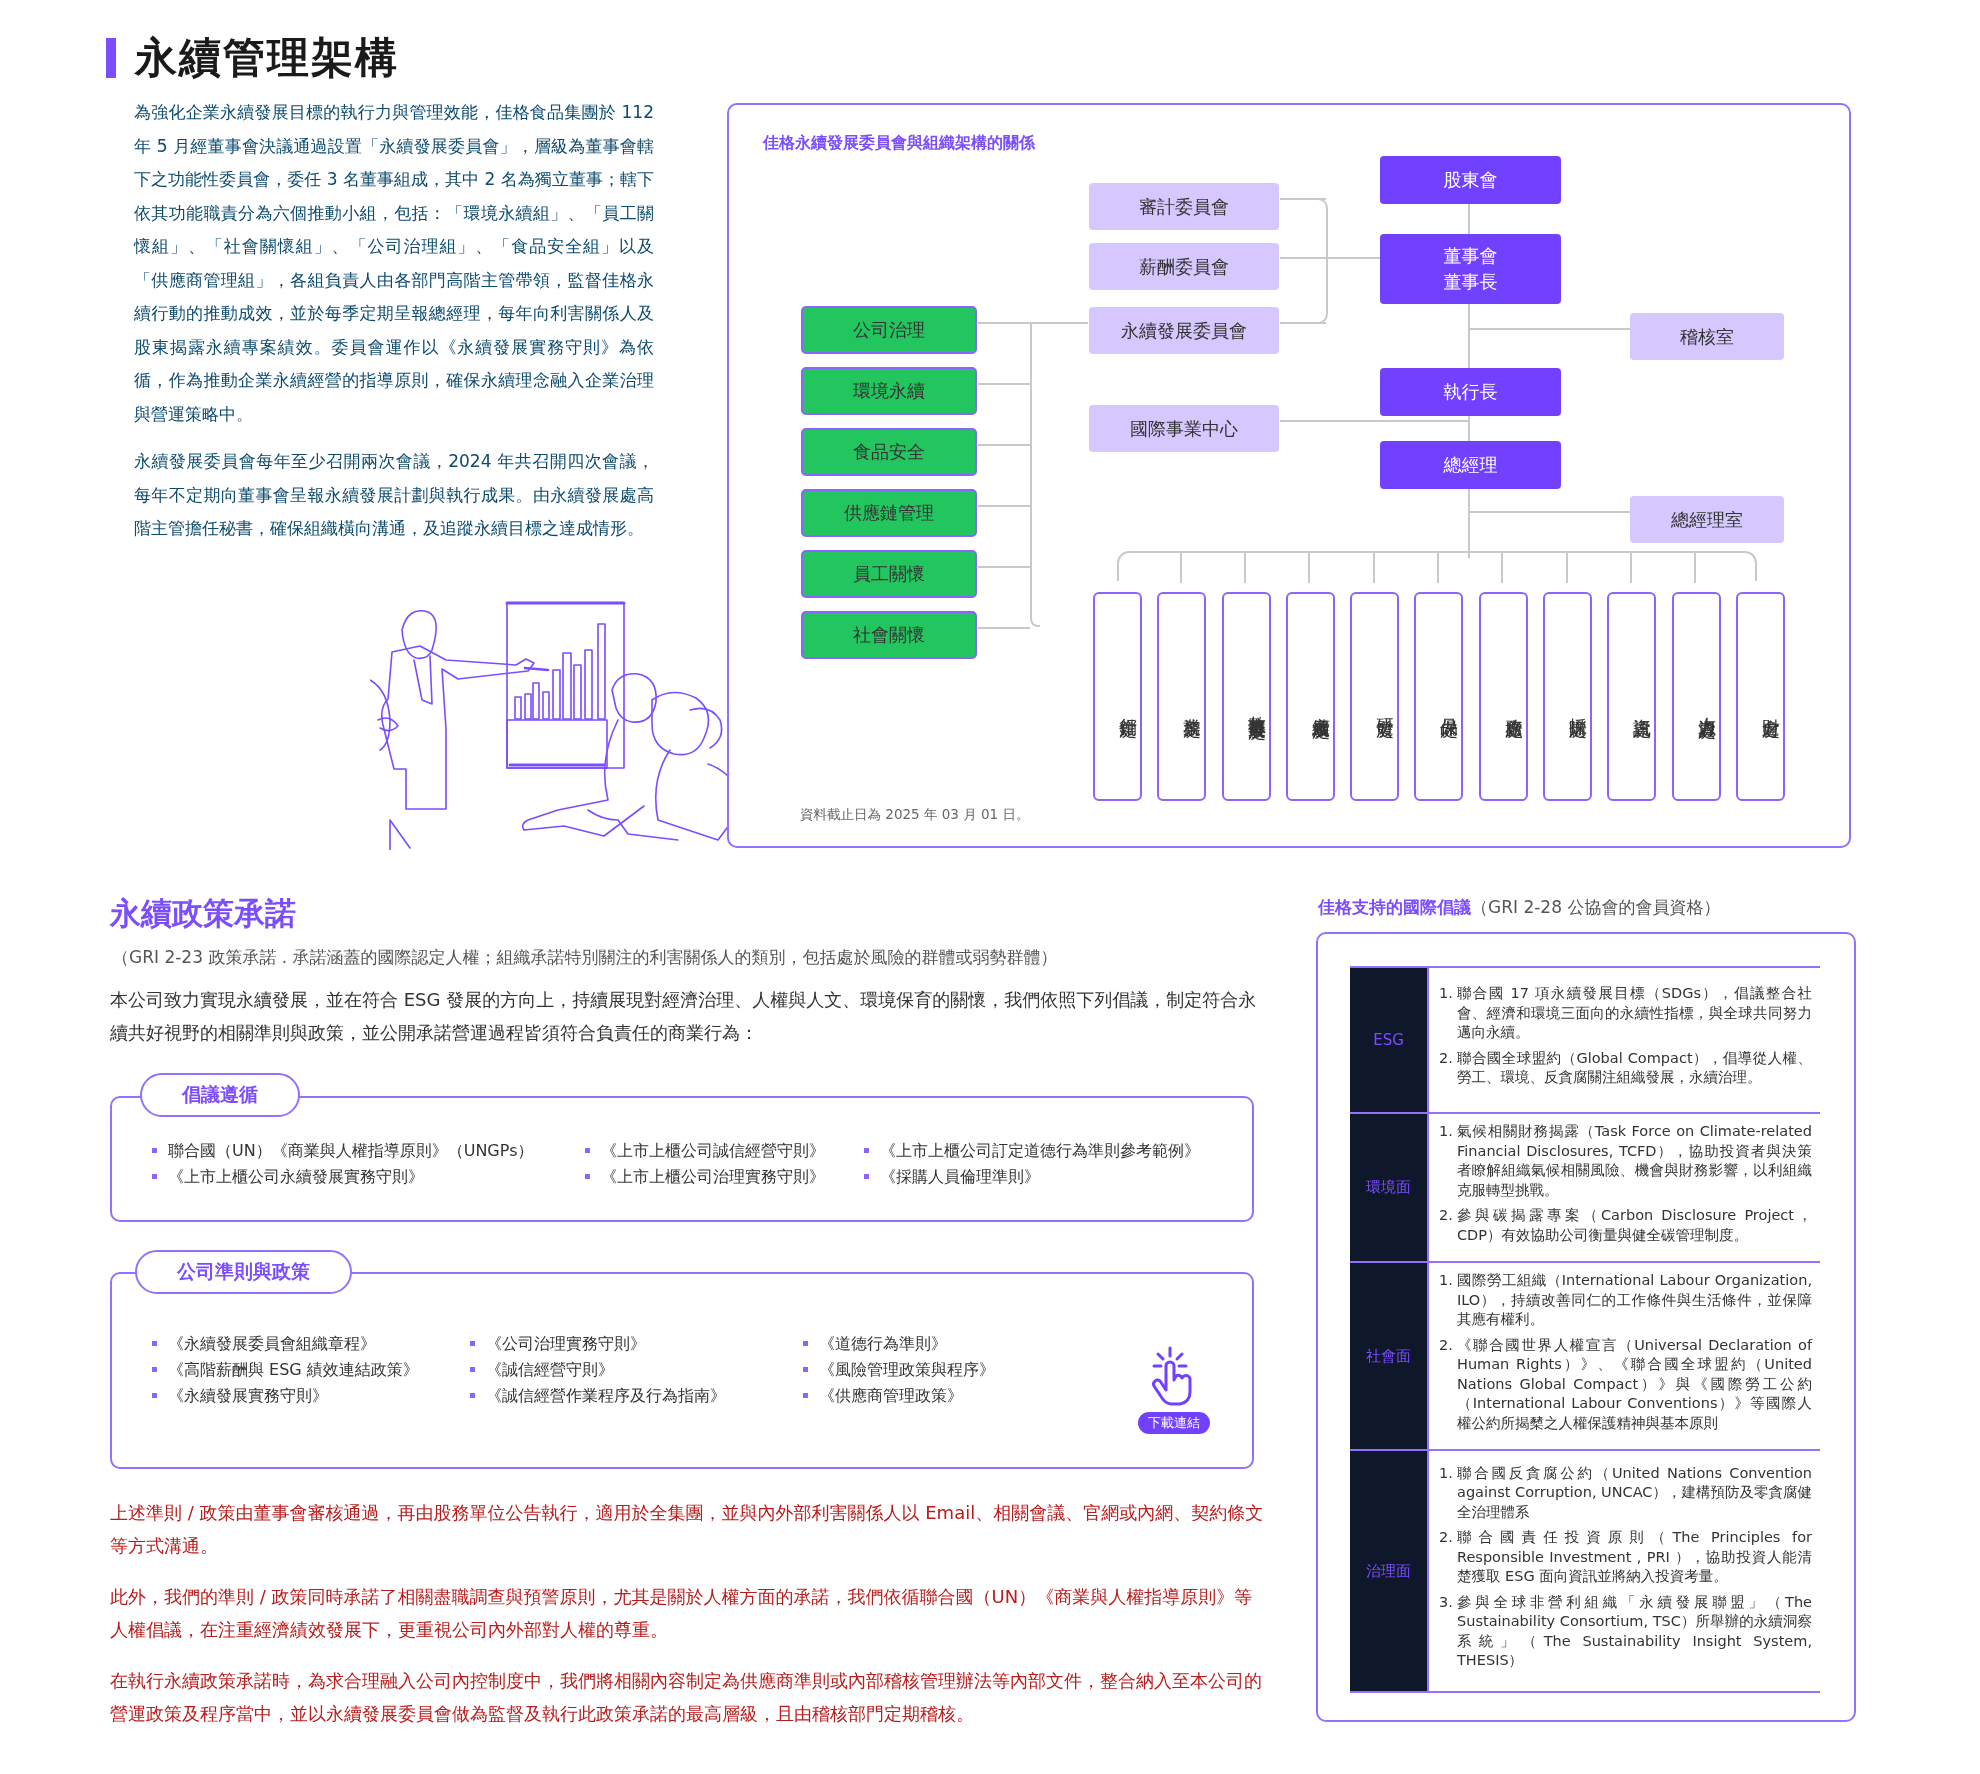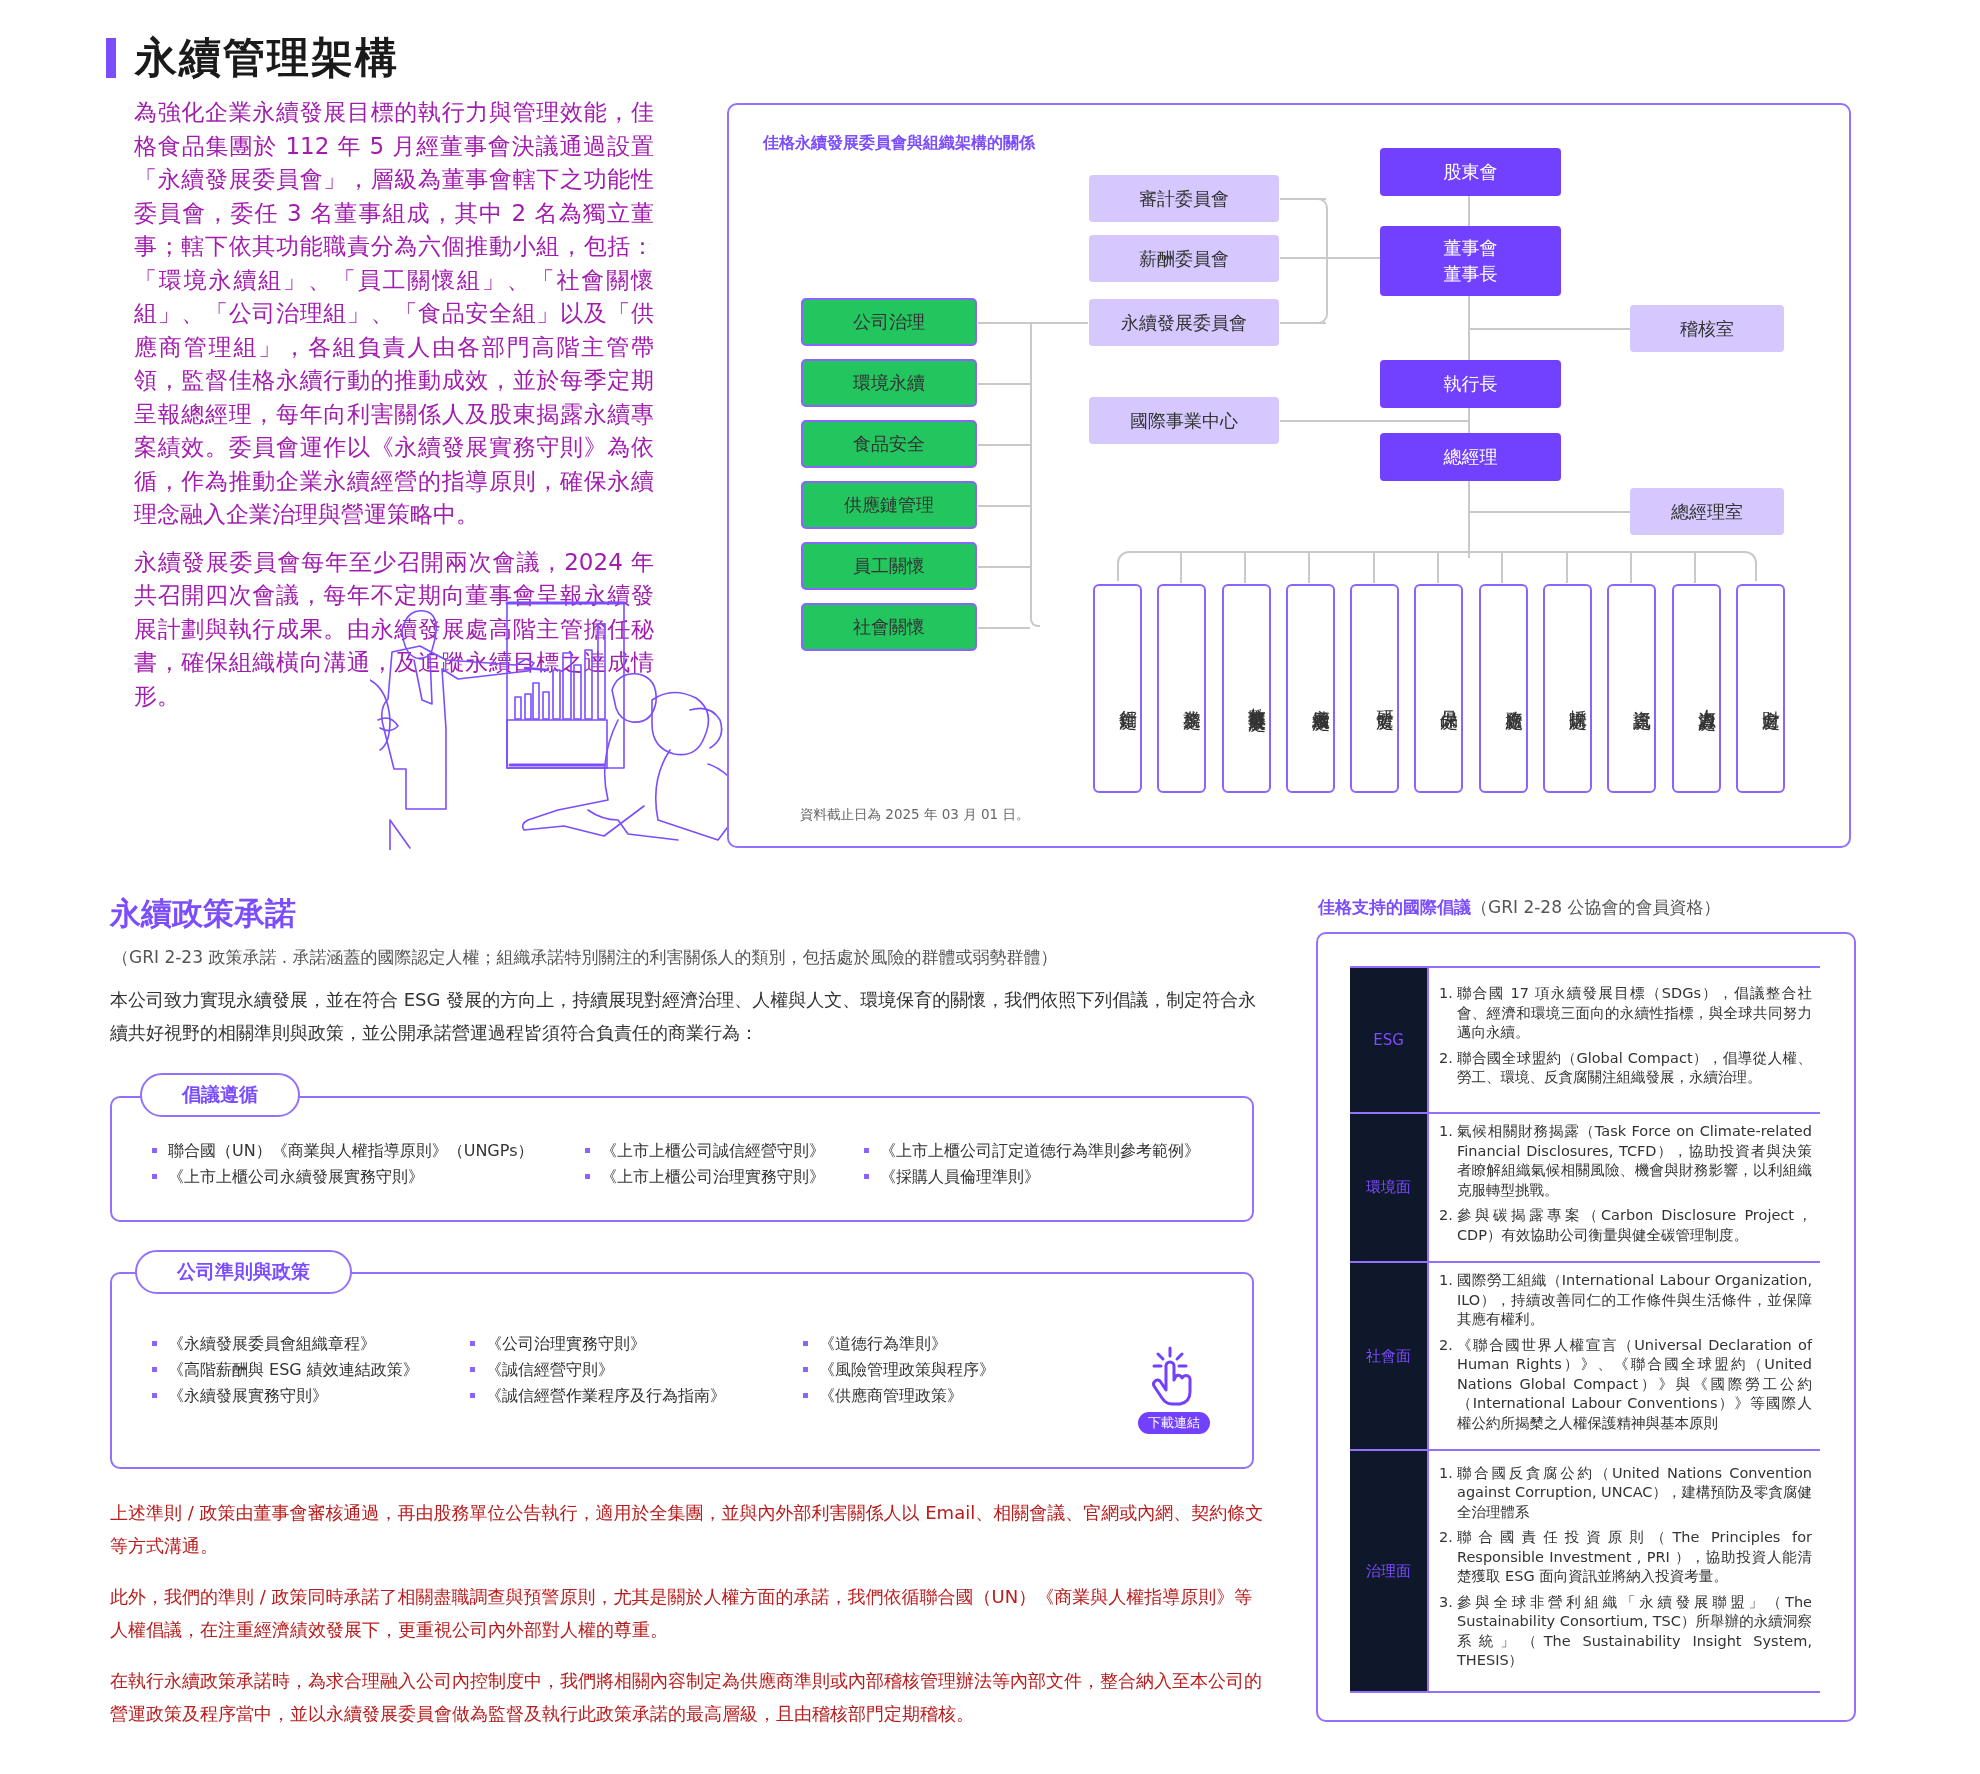--- a/index.html
+++ b/index.html
@@ -3,28 +3,28 @@
 <meta charset="utf-8">
 <style>
   * { box-sizing: border-box; margin: 0; padding: 0; }
   html, body { width: 1980px; height: 1774px; background: #ffffff; overflow: hidden; }
   body { position: relative; font-family: "DejaVu Sans", "Liberation Sans", sans-serif; color: #2b2b2b; }
   .abs { position: absolute; }
 
   
   .title-bar { left: 106px; top: 38px; width: 10px; height: 40px; background: #7b4dff; }
   .page-title { left: 135px; top: 30px; font-size: 42px; font-weight: bold; color: #1a1a1a; letter-spacing: 2px; }
-  .intro { left: 134px; top: 96px; width: 520px; font-size: 23px; line-height: 33.5px; color: #a21caf; text-align: justify; }
+  .intro { left: 134px; top: 96px; width: 520px; font-size: 17px; line-height: 33.5px; color: #0c4a6e; text-align: justify; }
   .intro p { margin-bottom: 14px; }
 
   
   .org-panel { left: 727px; top: 103px; width: 1124px; height: 745px; border: 2px solid #9470ff; border-radius: 10px; background: #fff; }
   .org-caption { left: 763px; top: 133px; font-size: 16px; font-weight: bold; color: #7b4dff; }
   .org-note { left: 800px; top: 806px; font-size: 13.5px; color: #666; }
-  .box { position: absolute; display: flex; align-items: center; justify-content: center; text-align: right; font-size: 18px; border-radius: 4px; }
+  .box { position: absolute; display: flex; align-items: center; justify-content: center; text-align: right; font-size: 18px; border-radius: 4px; margin-top: 8px; }
   .box-dark { background: #7240ff; color: #fff; }
   .box-light { background: #d6c8ff; color: #333; }
   .box-outline { background: #22c55e; border: 2px solid #8b63ff; color: #333; border-radius: 5px; }
   .box-vertical { background: #fff; border: 2px solid #8b63ff; color: #333; border-radius: 6px; align-items: flex-start; padding-top: 18px; writing-mode: vertical-rl; text-orientation: upright; font-size: 18px; letter-spacing: 1px; }
   .line { position: absolute; background: #c9c9c9; }
 
   
   .illus { left: 370px; top: 600px; width: 380px; height: 250px; }
 
   

